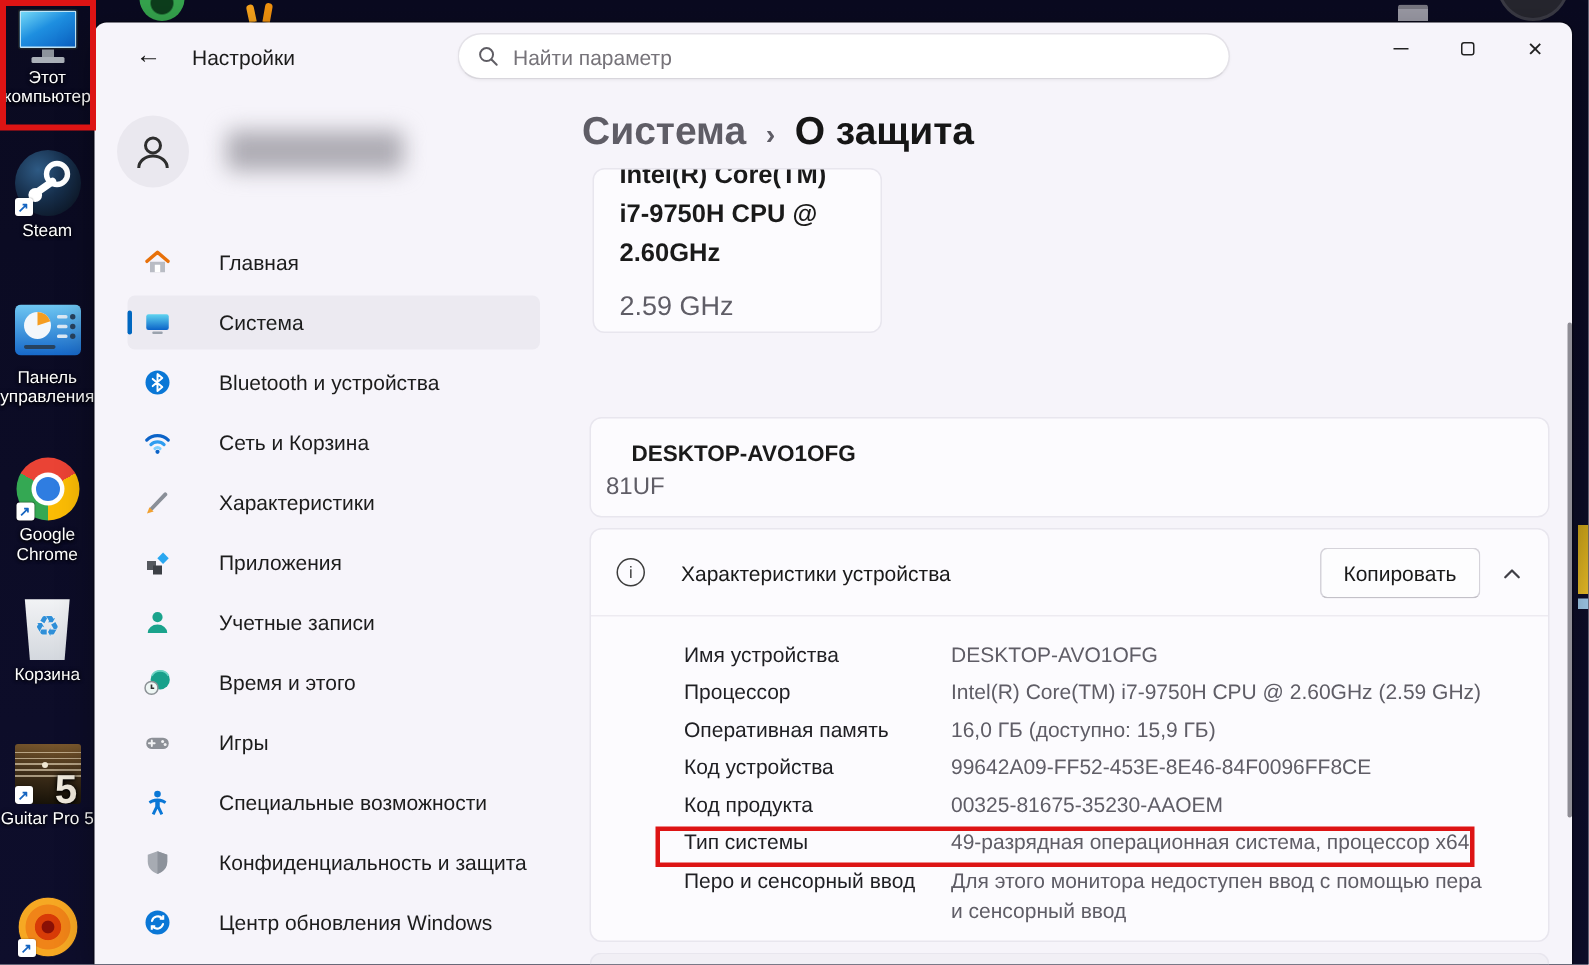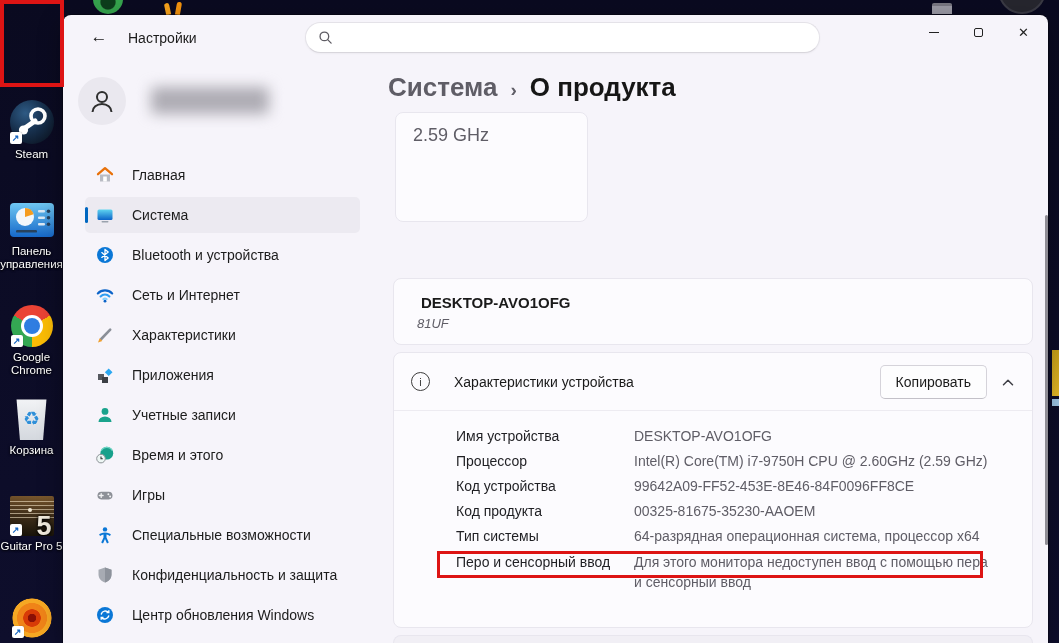--- a/index.html
+++ b/index.html
@@ -64,40 +64,40 @@
   .win-controls { position:absolute; right:2px; top:2px; display:flex; }
   .wc { width:45px; height:31px; display:flex; align-items:center; justify-content:center; cursor:pointer; }
   .wc-min-bar { width:10px; height:1.3px; background:#222; }
   .wc-max-box { width:9px; height:9px; border:1.2px solid #222; border-radius:2px; }
   .wc-close { font-size:13px; color:#222; }
 
   
   .avatar { position:absolute; left:15px; top:62px; width:48px; height:48px; border-radius:50%; background:#eae8ef; display:flex; align-items:center; justify-content:center; }
   .user-blur { position:absolute; left:88px; top:72px; width:118px; height:27px; background:#aeacb4; filter:blur(7px); border-radius:4px; }
   .nav { position:absolute; left:10px; top:142px; width:292px; }
-  .nav-item { position:relative; margin-left:12px; width:275px; height:36px; margin-bottom:4px; border-radius:5px; display:flex; align-items:center; padding-left:11px; gap:18px; cursor:pointer; }
+  .nav-item { position:relative; margin-left:12px; width:275px; height:36px; margin-bottom:4px; border-radius:5px; display:flex; align-items:center; padding-left:11px; gap:32px; cursor:pointer; }
   .nav-item.selected { background:#eceaf1; }
   .sel-bar { position:absolute; left:0; top:10px; width:3px; height:16px; border-radius:2px; background:#0067c0; }
   .nav-ic { width:18px; height:18px; flex:none; display:flex; }
   .nav-label { font-size:14px; color:#1c1c1c; white-space:nowrap; }
 
   
   .breadcrumb { position:absolute; left:325px; top:57px; display:flex; align-items:baseline; gap:13px; font-size:26px; font-weight:600; }
   .bc-parent { color:#5f5d66; cursor:pointer; }
   .bc-sep { font-size:19px; color:#5f5d66; }
   .bc-current { color:#161616; }
 
   .card { background:#fcfbfe; border:1px solid #e8e6ee; border-radius:8px; position:absolute; }
   .cpu-card { left:332px; top:97px; width:193px; height:110px; overflow:hidden; }
   .cpu-name { margin:-9px 0 0 17px; width:162px; font-size:17px; font-weight:700; line-height:26px; color:#1a1a1a; }
   .cpu-speed { margin:12px 0 0 17px; font-size:18px; color:#5f5d66; }
 
   .pc-card { left:330px; top:263px; width:640px; height:67px; }
   .pc-name { position:absolute; left:27px; top:15px; font-size:15px; font-weight:600; color:#1a1a1a; }
-  .pc-model { position:absolute; left:23px; top:37px; font-size:13px; color:#5f5d66;font-style:italic; }
+  .pc-model { position:absolute; left:10px; top:37px; font-size:16px; color:#5f5d66; }
   .btn { background:#fdfdfe; border:1px solid #d5d3da; border-bottom-color:#c3c1c8; border-radius:5px; font-family:inherit; font-size:14px; color:#1a1a1a; height:34px; padding:0 15px; display:flex; align-items:center; cursor:pointer; }
   .pc-rename { position:absolute; right:16px; top:16px; }
 
   .specs-card { left:330px; top:337px; width:640px; height:276px; }
   .specs-head { position:relative; height:58px; border-bottom:1px solid #edebf1; display:flex; align-items:center; padding-left:17px; gap:24px; }
   .info-icon { width:19px; height:19px; border:1.4px solid #3c3c3c; border-radius:50%; display:flex; align-items:center; justify-content:center; font-size:11px; color:#3c3c3c; flex:none; }
   .specs-title { font-size:14px; color:#1a1a1a; }
   .copy-btn { position:absolute; right:45px; top:12px;margin-left:10px; }
   .chev { position:absolute; right:14px; top:20px; width:20px; height:20px; display:flex; align-items:center; justify-content:center; cursor:pointer; }
   .specs-rows { padding:13px 0 0 62px; }
@@ -116,20 +116,28 @@
 <div class="screen">
 
   <div class="frag frag-green"></div>
   <div class="frag frag-orange1"></div>
   <div class="frag frag-orange2"></div>
   <div class="frag frag-gray"></div>
   <div class="frag frag-circle"></div>
   <div class="frag frag-yellow"></div>
   <div class="frag frag-blue"></div>
 
+  <div class="dicon" style="top:6px">
+    <div class="art tp-wrap">
+      <div class="tp-screen"></div>
+        <div class="tp-neck"></div>
+        <div class="tp-base"></div>
+    </div>
+    <div class="dicon-label">Этот компьютер</div>
+  </div>
 
   <div class="dicon" style="top:100px">
     <div class="art steam-art">
       <svg viewBox="0 0 44 44">
           <circle cx="28" cy="16" r="7" fill="none" stroke="#fff" stroke-width="3.6"></circle>
           <path d="M25 21 L15 28" stroke="#fff" stroke-width="5" stroke-linecap="round"></path>
           <circle cx="13.5" cy="30" r="4.6" fill="#fff"></circle>
         </svg>
       <span class="sc-arrow">↗</span>
     </div>
@@ -192,20 +200,21 @@
 
   <div class="win">
 
     <div class="back-btn">←</div>
     <div class="app-title">Настройки</div>
     <div class="search-wrap">
       <svg width="15" height="15" viewBox="0 0 16 16">
           <circle cx="6.8" cy="6.8" r="4.6" stroke="#5f5d64" stroke-width="1.4" fill="none"></circle>
           <path d="M10.3 10.3 L14 14" stroke="#5f5d64" stroke-width="1.4" stroke-linecap="round"></path>
         </svg>
+      <input type="text" placeholder="Найти параметр" style="">
     </div>
     <div class="win-controls">
       <div class="wc">
           <span class="wc-min-bar"></span>
         </div>
       <div class="wc">
           <span class="wc-max-box"></span>
         </div>
       <div class="wc wc-close">✕</div>
     </div>
@@ -256,21 +265,21 @@
       </div>
       <div class="nav-item">
         <span class="nav-ic">
             <svg viewBox="0 0 18 18">
               <path d="M1.8 7.4 A10.2 10.2 0 0 1 16.2 7.4" stroke="#0b63c8" stroke-width="2.1" fill="none" stroke-linecap="round"></path>
               <path d="M4.6 10.4 A6.2 6.2 0 0 1 13.4 10.4" stroke="#2f9df0" stroke-width="2.1" fill="none" stroke-linecap="round"></path>
               <path d="M7.3 13.1 A2.4 2.4 0 0 1 10.7 13.1" stroke="#7fd0ff" stroke-width="2" fill="none" stroke-linecap="round"></path>
               <circle cx="9" cy="15.2" r="1.4" fill="#0b63c8"></circle>
             </svg>
           </span>
-        <span class="nav-label">Сеть и Интернет</span>
+        <span class="nav-label">Сеть и Корзина</span>
       </div>
       <div class="nav-item">
         <span class="nav-ic">
             <svg viewBox="0 0 18 18">
               <path d="M5.2 13 L14.2 3.6" stroke="#8a8f98" stroke-width="2.6" stroke-linecap="round"></path>
               <path d="M2 16.4 L6.4 15 L3.6 12.2 Z" fill="#f0a030"></path>
             </svg>
           </span>
         <span class="nav-label">Характеристики</span>
       </div>
@@ -341,24 +350,25 @@
               <path d="M12.8 4.2 v2.3 h-2.3 M5.2 13.8 v-2.3 h2.3" stroke="#fff" stroke-width="1.4" fill="none"></path>
             </svg>
           </span>
         <span class="nav-label">Центр обновления Windows</span>
       </div>
     </div>
 
     <div class="breadcrumb">
       <span class="bc-parent">Система</span>
       <span class="bc-sep">›</span>
-      <span class="bc-current">О продукта</span>
+      <span class="bc-current">О защита</span>
     </div>
 
     <div class="card cpu-card">
+      <div class="cpu-name">Intel(R) Core(TM) i7-9750H CPU @ 2.60GHz</div>
       <div class="cpu-speed">2.59 GHz</div>
     </div>
 
     <div class="card pc-card">
       <div class="pc-name">DESKTOP-AVO1OFG</div>
       <div class="pc-model">81UF</div>
     </div>
 
     <div class="card specs-card">
       <div class="specs-head">
@@ -374,30 +384,34 @@
       <div class="specs-rows">
         <div class="srow">
           <span class="lab">Имя устройства</span>
           <span class="val">DESKTOP-AVO1OFG</span>
         </div>
         <div class="srow">
           <span class="lab">Процессор</span>
           <span class="val">Intel(R) Core(TM) i7-9750H CPU @ 2.60GHz (2.59 GHz)</span>
         </div>
         <div class="srow">
+          <span class="lab">Оперативная память</span>
+          <span class="val">16,0 ГБ (доступно: 15,9 ГБ)</span>
+        </div>
+        <div class="srow">
           <span class="lab">Код устройства</span>
           <span class="val">99642A09-FF52-453E-8E46-84F0096FF8CE</span>
         </div>
         <div class="srow">
           <span class="lab">Код продукта</span>
           <span class="val">00325-81675-35230-AAOEM</span>
         </div>
         <div class="srow">
           <span class="lab">Тип системы</span>
-          <span class="val">64-разрядная операционная система, процессор x64</span>
+          <span class="val">49-разрядная операционная система, процессор x64</span>
         </div>
         <div class="srow multi">
           <span class="lab">Перо и сенсорный ввод</span>
           <span class="val">Для этого монитора недоступен ввод с помощью пера и сенсорный ввод</span>
         </div>
       </div>
     </div>
 
     <div class="next-card"></div>
     <div class="scrollthumb"></div>

